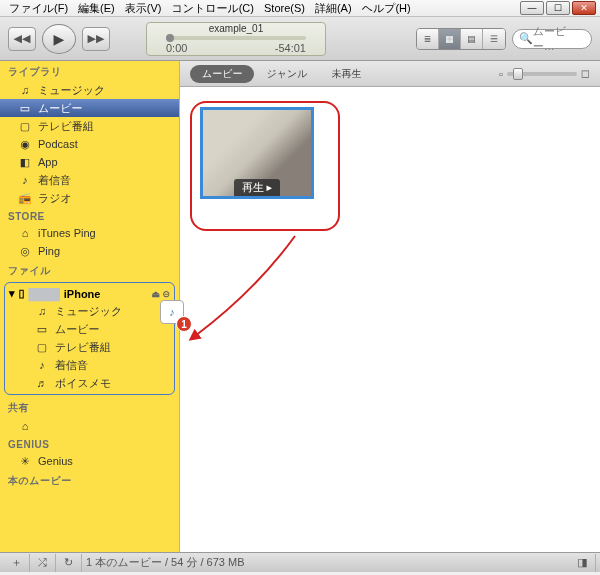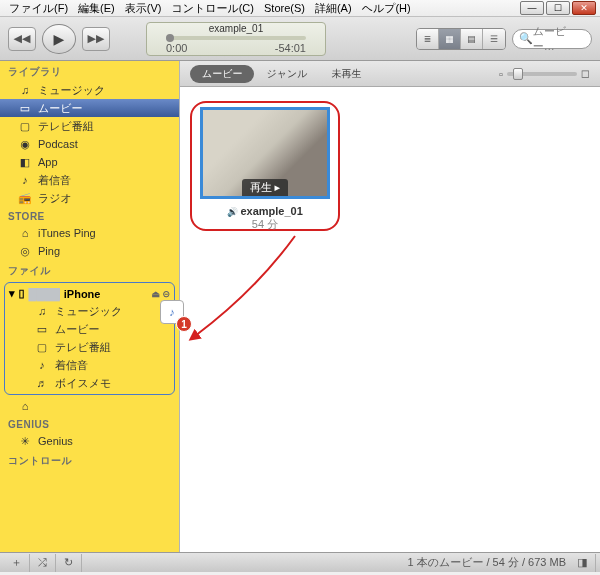--- a/index.html
+++ b/index.html
@@ -46,35 +46,35 @@
   
   .main { flex:1; background:#fff; position:relative; overflow:hidden;}
   .filterbar { height:26px; background:linear-gradient(#e8e8e8,#d2d2d2); border-bottom:1px solid #aaa; display:flex; align-items:center; padding:0 10px; gap:0;}
   .pill { padding:2px 12px; border-radius:10px; color:#444; font-size:10px;}
   .pill.active { background:#666; color:#fff;}
   .volslider { margin-left:auto; display:flex; align-items:center; gap:4px; font-size:9px; color:#666;}
   .volslider .track { width:70px; height:4px; background:#bbb; border-radius:2px; position:relative;}
   .volslider .thumb { position:absolute; left:6px; top:-4px; width:10px; height:12px; background:linear-gradient(#fff,#ccc); border:1px solid #888; border-radius:2px;}
   
   .annot { position:absolute; left:10px; top:40px; width:150px; height:130px; border:2.5px solid #d42020; border-radius:16px;}
-  .thumb { position:absolute; left:20px; top:46px; width:130px; height:92px; border:3px solid #3a8ad8; background:linear-gradient(135deg,#d8d4c8 30%,#c8c4b8 50%,#888078 70%); display:flex; align-items:flex-end; justify-content:center;}
+  .thumb { position:absolute; left:20px; top:46px; width:114px; height:92px; border:3px solid #3a8ad8; background:linear-gradient(135deg,#d8d4c8 30%,#c8c4b8 50%,#888078 70%); display:flex; align-items:flex-end; justify-content:center;}
   .playov { background:rgba(40,40,40,0.8); color:#fff; padding:1px 8px; border-radius:3px 3px 0 0; font-size:9px;}
   .itemlabel { position:absolute; left:20px; top:144px; width:130px; text-align:center; font-size:10px;}
   .itemlabel .t1 { color:#333; font-weight:bold;}
   .itemlabel .t2 { color:#888;}
   .speaker-icon { display:inline-block; color:#3a6ac0; font-size:9px; margin-right:2px;}
   
   
   .arrow-svg { position:absolute; left:5px; top:170px; width:130px; height:120px; pointer-events:none;}
   
   
   .statusbar { height:20px; background:linear-gradient(#e4e4e4,#c8c8c8); border-top:1px solid #9a9a9a; display:flex; align-items:center; font-size:10px; color:#555;}
   .sbtns { display:flex; padding:0 4px; gap:0; }
   .sbtns div { width:26px; height:18px; display:flex;align-items:center;justify-content:center; border-right:1px solid #b0b0b0;}
-  .status-text { flex:1; text-align:right;}
+  .status-text { flex:1; text-align:left;}
 </style>
 </head>
 <body>
 
 <div class="menubar">
   <span>ファイル(F)</span>
   <span>編集(E)</span>
   <span>表示(V)</span>
   <span>コントロール(C)</span>
   <span>Store(S)</span>
@@ -181,55 +181,52 @@
       <div class="sbitem sub">
           <span class="sbicon">♪</span>
           <span>着信音</span>
         </div>
       <div class="sbitem sub">
           <span class="sbicon">♬</span>
           <span>ボイスメモ</span>
         </div>
     </div>
 
+    <div class="sbhdr">共有</div>
     <div class="sbitem">
         <span class="sbicon">⌂</span>
       </div>
 
     <div class="sbhdr">GENIUS</div>
     <div class="sbitem">
         <span class="sbicon">✳</span>
         <span>Genius</span>
       </div>
 
-    <div class="sbhdr">コントロール</div>
+    <div class="sbhdr">本のムービー</div>
   </div>
 
   <div class="main">
     <div class="filterbar">
       <div class="pill active">ムービー</div>
       <div class="pill">ジャンル</div>
       <div class="pill">未再生</div>
       <div class="volslider">
         <span>▫</span>
         <div class="track">
             <div class="thumb"></div>
           </div>
         <span>◻</span>
       </div>
     </div>
 
     <div class="annot"></div>
     <div class="thumb">
       <div class="playov"><span>再生</span> <span>▸</span></div>
     </div>
-    <div class="itemlabel">
-      <div class="t1"><span class="speaker-icon">🔊</span><span>example_01</span></div>
-      <div class="t2">54 分</div>
-    </div>
 
     <svg class="arrow-svg">
       <defs>
           <marker id="ah" markerWidth="10" markerHeight="10" refX="2" refY="3" orient="auto">
             <path d="M0,0 L6,3 L0,6 Z" fill="#d42020"></path>
           </marker>
         </defs>
       <path d="M110,5 Q70,60 10,105" stroke="#d42020" stroke-width="2" fill="none" marker-end="url(#ah)"></path>
     </svg>
   </div>

